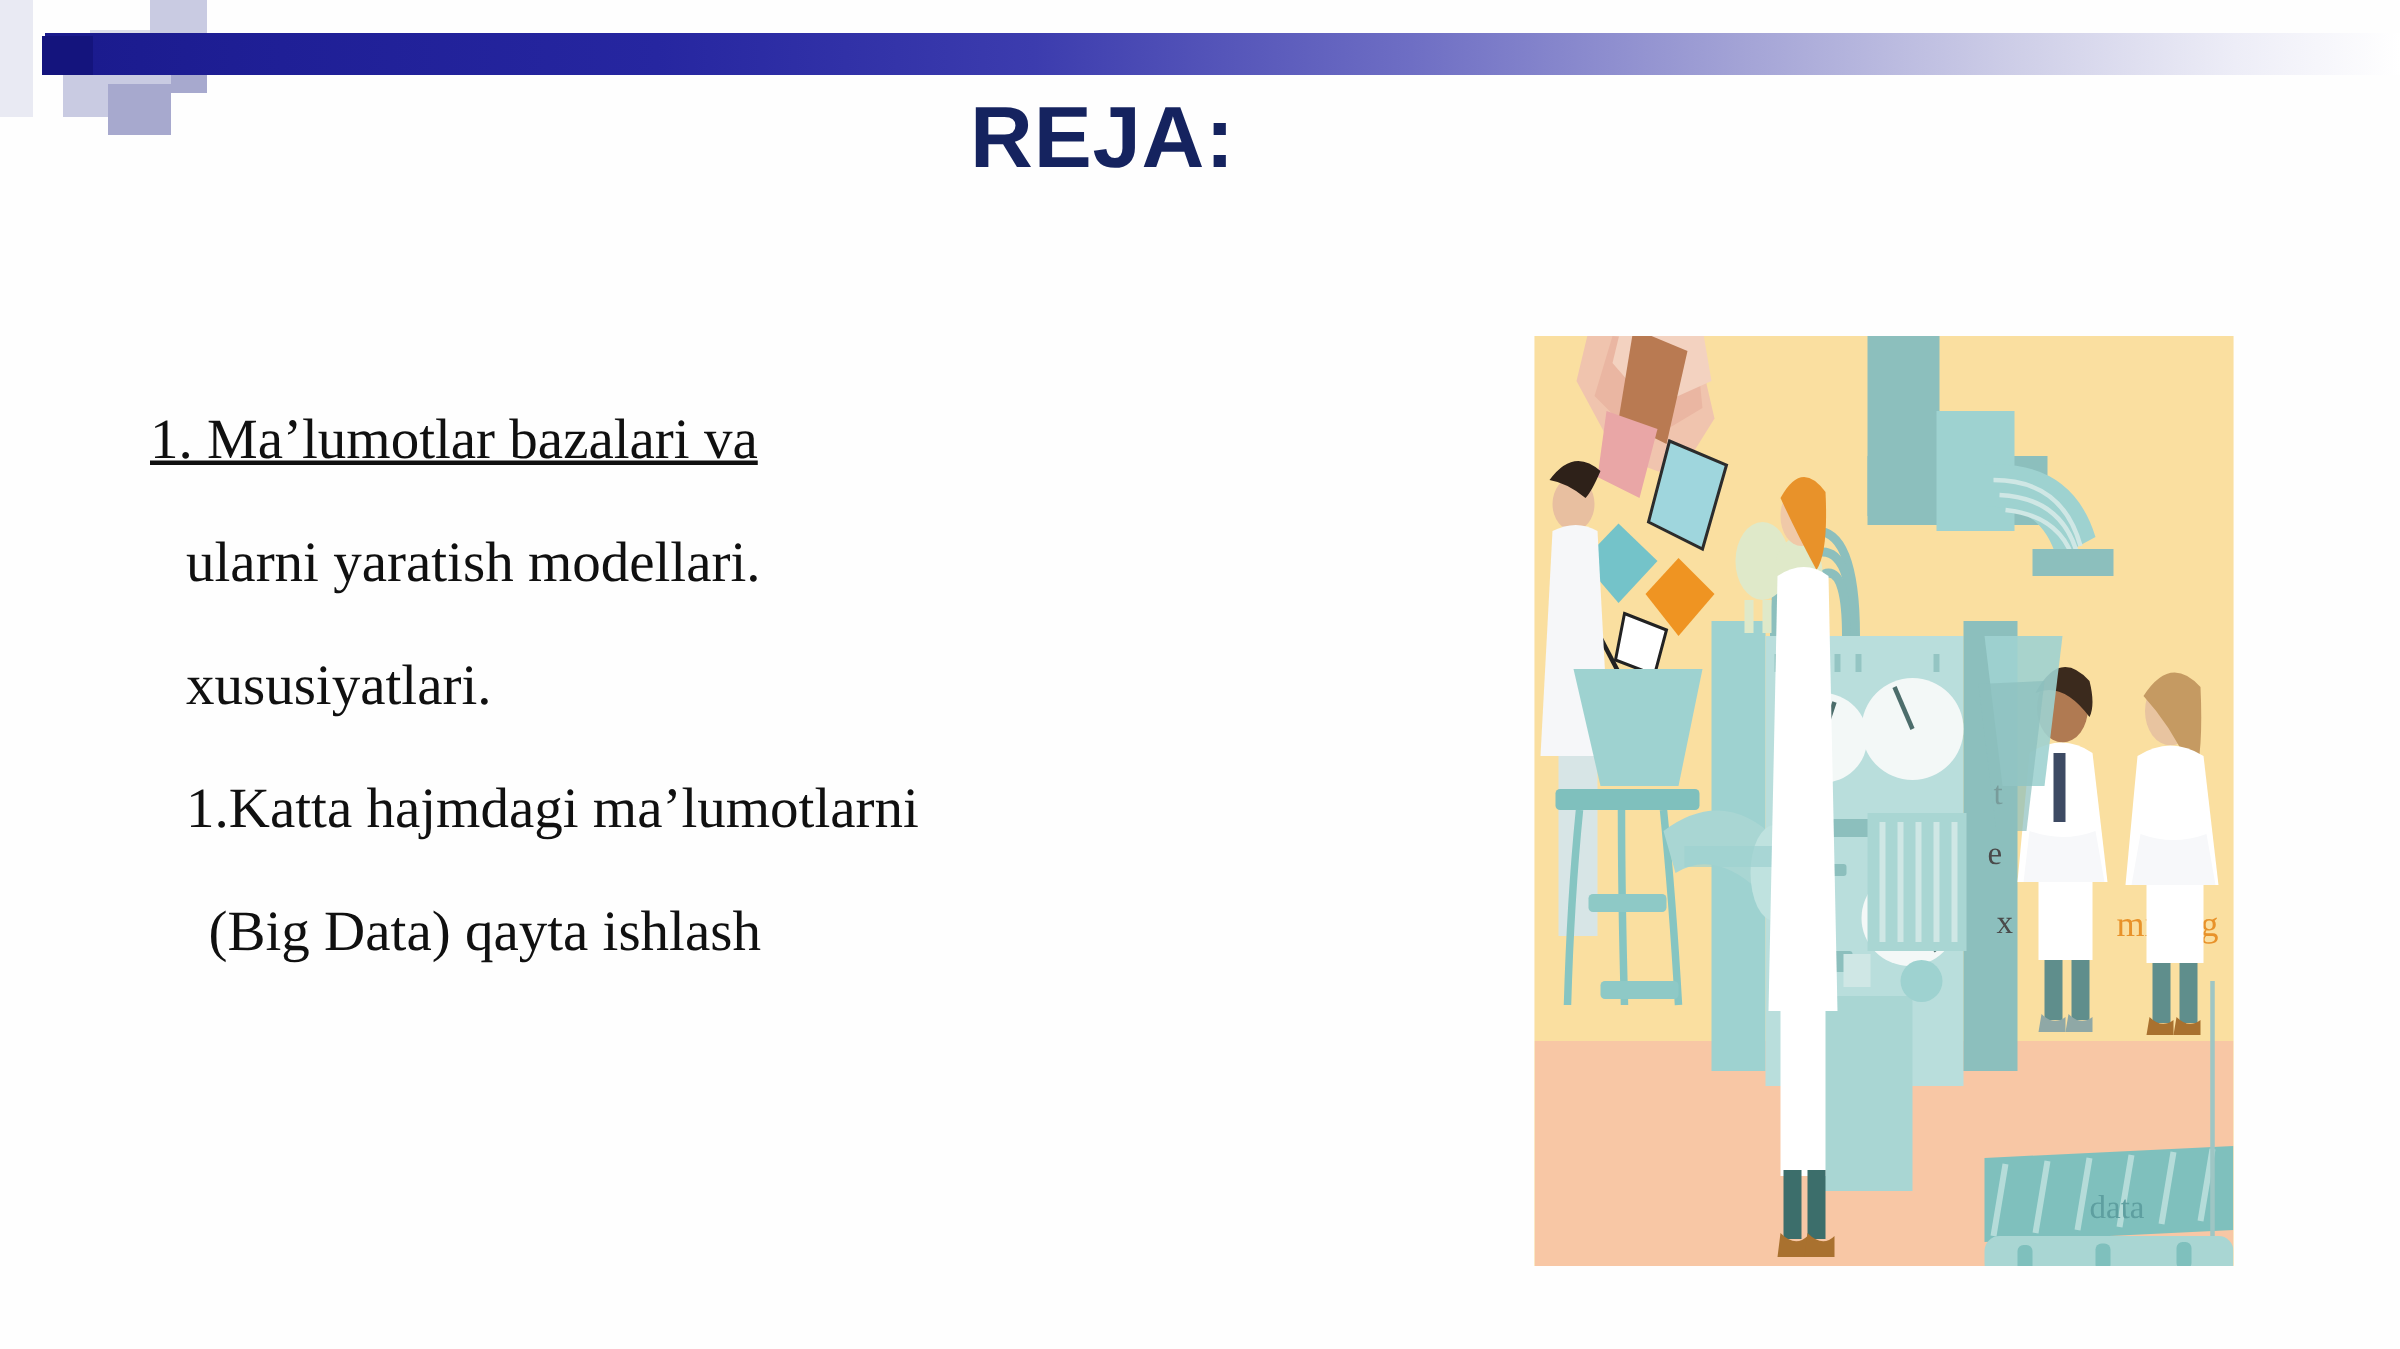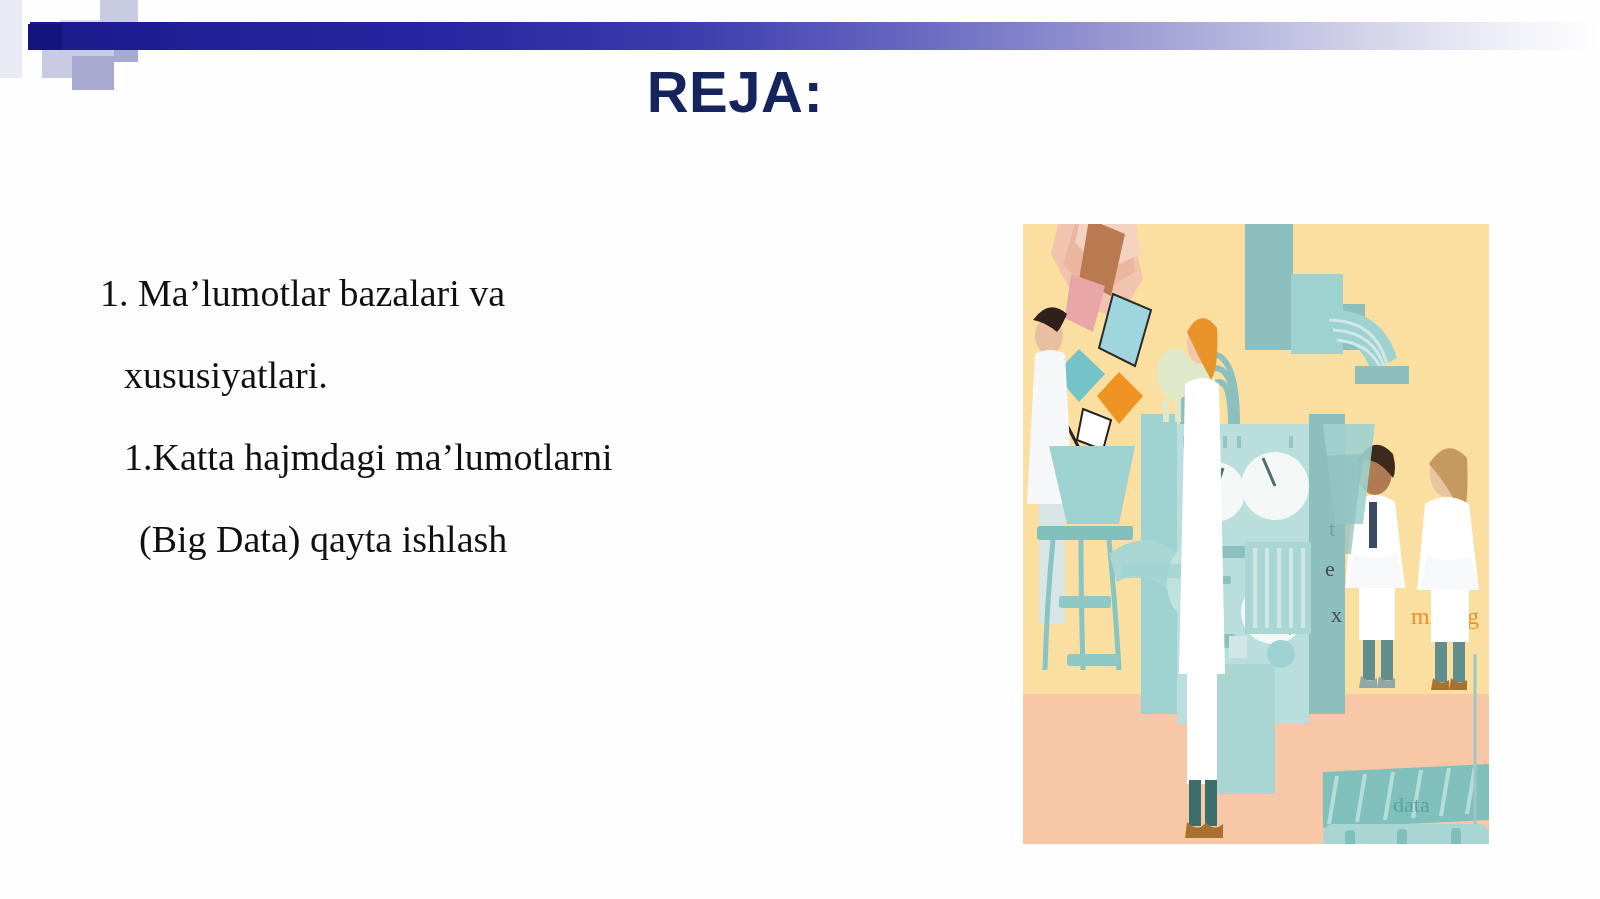--- a/index.html
+++ b/index.html
@@ -79,21 +79,21 @@
   #bodytext {
     position: absolute;
     left: 100px;
     top: 252px;
     width: 820px;
     color: #101010;
     font-size: 38px;
     line-height: 82px;
   }
   .tline { white-space: nowrap; }
-  .ind0 { margin-left: 0px; }
+  .ind0 { margin-left: 0px; text-decoration: underline; }
   .ind1 { margin-left: 24px; }
   .ind2 { margin-left: 39px; }
 
   
   #illus {
     position: absolute;
     left: 1023px;
     top: 224px;
     width: 466px;
     height: 620px;
@@ -116,20 +116,21 @@
     <div class="blk blk-mid" id="sq-e"></div>
     <div class="blk blk-light" id="sq-c"></div>
     <div class="bar"></div>
     <div class="blk blk-navy" id="sq-a"></div>
   </div>
 
   <div id="title">REJA:</div>
 
   <div id="bodytext">
     <div class="tline ind0">1. Ma’lumotlar bazalari va</div>
+    <div class="tline ind1">ularni yaratish modellari.</div>
     <div class="tline ind1">xususiyatlari.</div>
     <div class="tline ind1">1.Katta hajmdagi ma’lumotlarni</div>
     <div class="tline ind2">(Big Data) qayta ishlash</div>
   </div>
 
   <div id="illus">
     <svg width="466" height="620" viewBox="0 0 466 620" xmlns="http://www.w3.org/2000/svg">
 
       <rect x="0" y="0" width="466" height="620" fill="#fadfa0"></rect>
       <rect x="0" y="470" width="466" height="150" fill="#f8c7a5"></rect>

